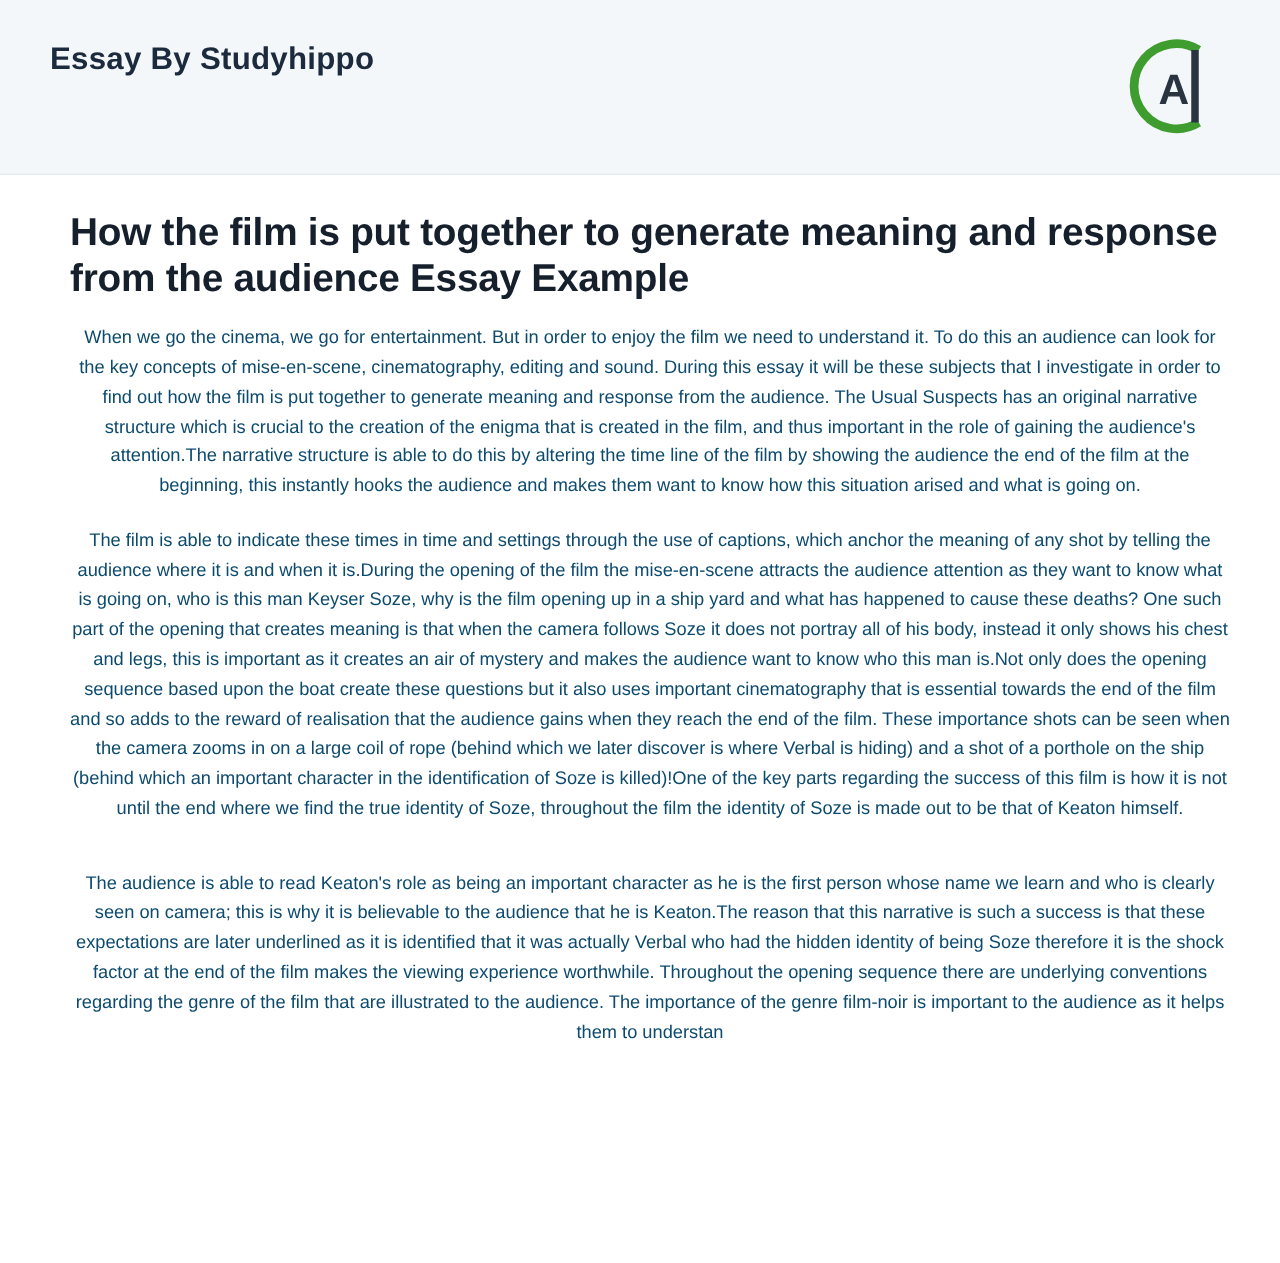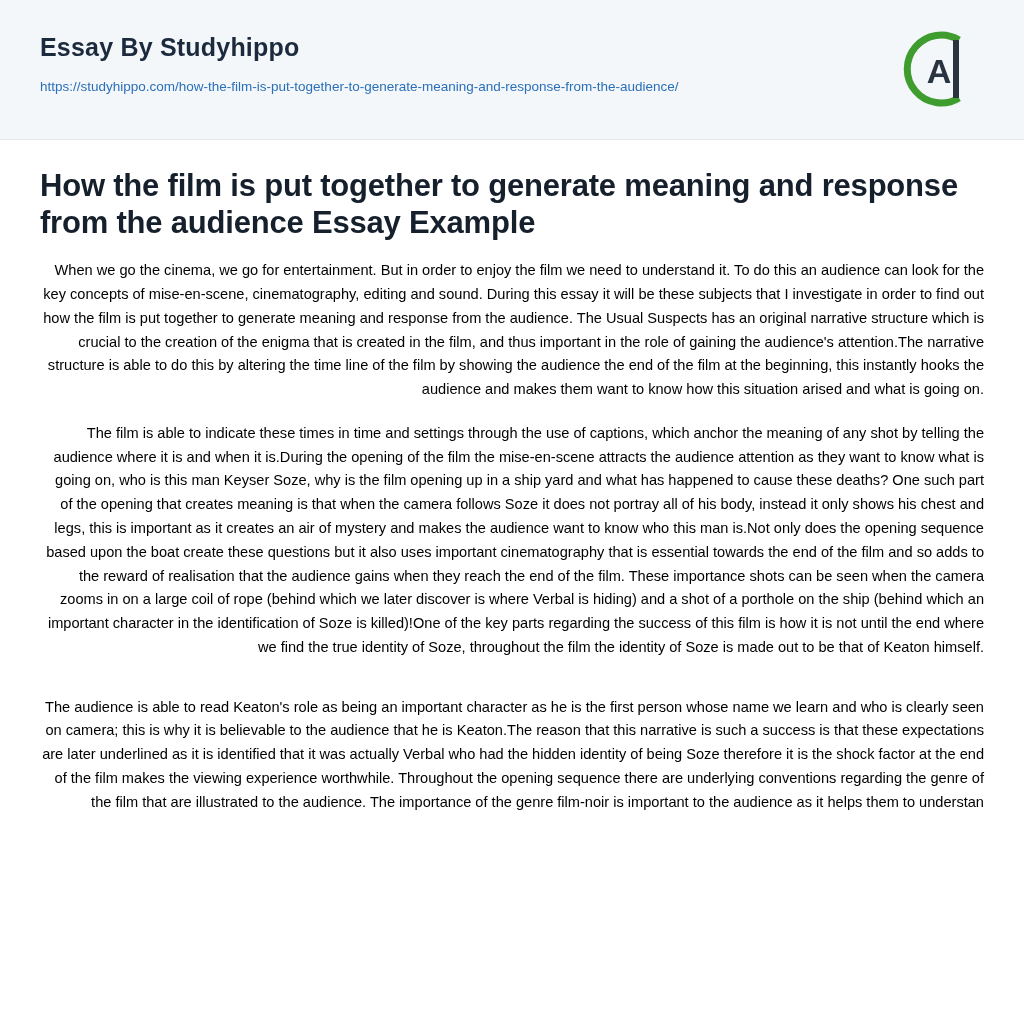--- a/index.html
+++ b/index.html
@@ -51,49 +51,48 @@
     position: absolute;
     right: 42px;
     top: 26px;
     width: 86px;
     height: 86px;
   }
   .logo svg { display: block; }
 
   
   .content {
-    padding: 28px 40px 0 40px;
+    padding: 28px 40px 0 56px;
   }
   .title {
     font-size: 31px;
     font-weight: bold;
     color: #16202c;
     line-height: 1.18;
     letter-spacing: -0.2px;
     margin: 0 0 18px 0;
   }
   .para {
     font-size: 14.6px;
     line-height: 1.63;
-    color: #000000;
+    color: #0c4a6e;
     margin: 0 0 20px 0;
-    text-align: right;
+    text-align: center;
   }
   .para:last-child { margin-bottom: 0; margin-top: 36px; }
 </style>
 </head>
 <body>
 
 <div class="page">
 
   <div class="header">
     <div class="brand">
       <span class="brand-essay">Essay By </span><span class="brand-name">Studyhippo</span>
     </div>
-    <a class="source-url" href="#">https://studyhippo.com/how-the-film-is-put-together-to-generate-meaning-and-response-from-the-audience/</a>
 
     <div class="logo">
       <svg width="86" height="86" viewBox="0 0 86 86" aria-hidden="true">
         <path d="M63 14 A34 34 0 1 0 63 72" fill="none" stroke="#3f9d2f" stroke-width="7" stroke-linecap="butt"></path>
         <path d="M60 14 L60 72" fill="none" stroke="#2a3340" stroke-width="6"></path>
         <text x="43" y="57" text-anchor="middle" font-family="Liberation Sans, sans-serif" font-size="34" font-weight="bold" fill="#2a3340">A</text>
       </svg>
     </div>
   </div>
 

